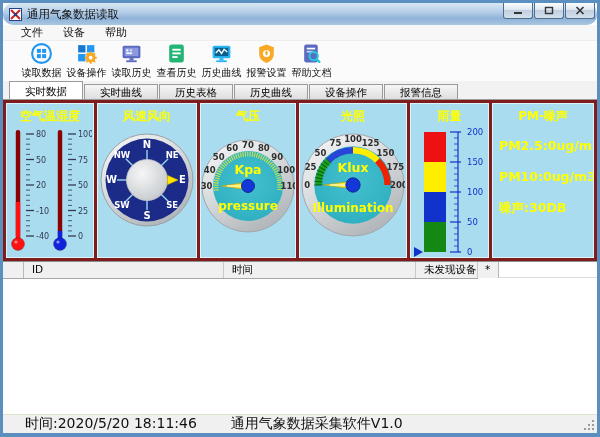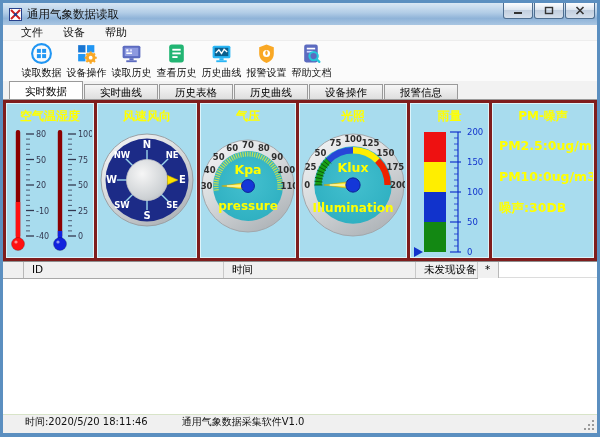--- a/index.html
+++ b/index.html
@@ -1,21 +1,21 @@
 <!DOCTYPE html>
 <html><head>
 <meta charset="utf-8">
 <style>
   html,body{margin:0;padding:0;}
   body{width:600px;height:437px;font-family:"DejaVu Sans",sans-serif;-webkit-font-smoothing:antialiased;}
   .window{width:600px;height:437px;box-sizing:border-box;border:3px solid #5b8fc0;border-bottom-width:4px;
     background:#fff;display:flex;flex-direction:column;position:relative;}
   
   .titlebar{height:22px;flex:0 0 22px;display:flex;align-items:center;padding:0 2px 0 6px;
-    background:linear-gradient(#d9e7f4,#b1cce6 45%,#8fb3d8 70%,#a9c6e2);}
+    background:linear-gradient(#d9e7f4,#b1cce6 45%,#8fb3d8 70%,#a9c6e2);border-radius:10px;}
   .titlebar .title{font-size:11.5px;color:#111;margin-left:5px;flex:1;white-space:nowrap;}
   .winbtns{display:flex;align-self:flex-start;}
   .winbtn{width:28px;height:15px;border:1px solid #4e6e90;border-top:none;border-radius:0 0 3px 3px;
     background:linear-gradient(#fdfeff,#dde6f0 45%,#c2cfdf 50%,#d6e0ec);display:flex;align-items:center;justify-content:center;margin-left:1px;}
   .winbtn svg{display:block;}
   
   .menubar{height:16px;flex:0 0 16px;background:#f7f7f7;display:flex;align-items:flex-end;padding-left:8px;border-bottom:1px solid #ededed;box-sizing:border-box;}
   .menuitem{font-size:11px;color:#111;padding:0 10px;line-height:15px;}
   
   .toolbar{height:40px;flex:0 0 40px;background:#fbfbfb;display:flex;align-items:flex-start;padding-left:16px;}
@@ -46,21 +46,21 @@
   .grow{display:flex;height:16px;flex:0 0 16px;font-size:10.5px;}
   .ghead{background:#f0f0f0;border-bottom:1px solid #a8a8a8;}
   .gsel{width:20px;flex:0 0 20px;background:#f0f0f0;border-right:1px solid #b8b8b8;text-align:center;line-height:15px;}
   .gcell{border-right:1px solid #c9c9c9;padding-left:8px;line-height:15px;box-sizing:border-box;white-space:nowrap;}
   .c1{width:200px;flex:0 0 200px;}
   .c2{width:192px;flex:0 0 192px;}
   .c3{flex:1;text-align:center;}
   .gdata .gcell{background:#fff;border-right:1px solid #dcdcdc;border-bottom:1px solid #dcdcdc;}
   .gfill{flex:1;background:#fff;}
   
-  .statusbar{height:18px;flex:0 0 18px;background:#f0f0f0;border-top:1px solid #d8e4c8;display:flex;align-items:flex-start;font-size:10px;color:#111;position:relative;}
+  .statusbar{height:18px;flex:0 0 18px;background:#f0f0f0;border-top:1px solid #d8e4c8;display:flex;align-items:flex-end;font-size:14px;color:#111;position:relative;}
   .st-time{margin-left:22px;}
   .st-app{margin-left:34px;}
   .grip{position:absolute;right:1px;bottom:1px;}
   svg text{font-family:"DejaVu Sans",sans-serif;}
 </style>
 </head>
 <body>
 
 <div class="window">
 

